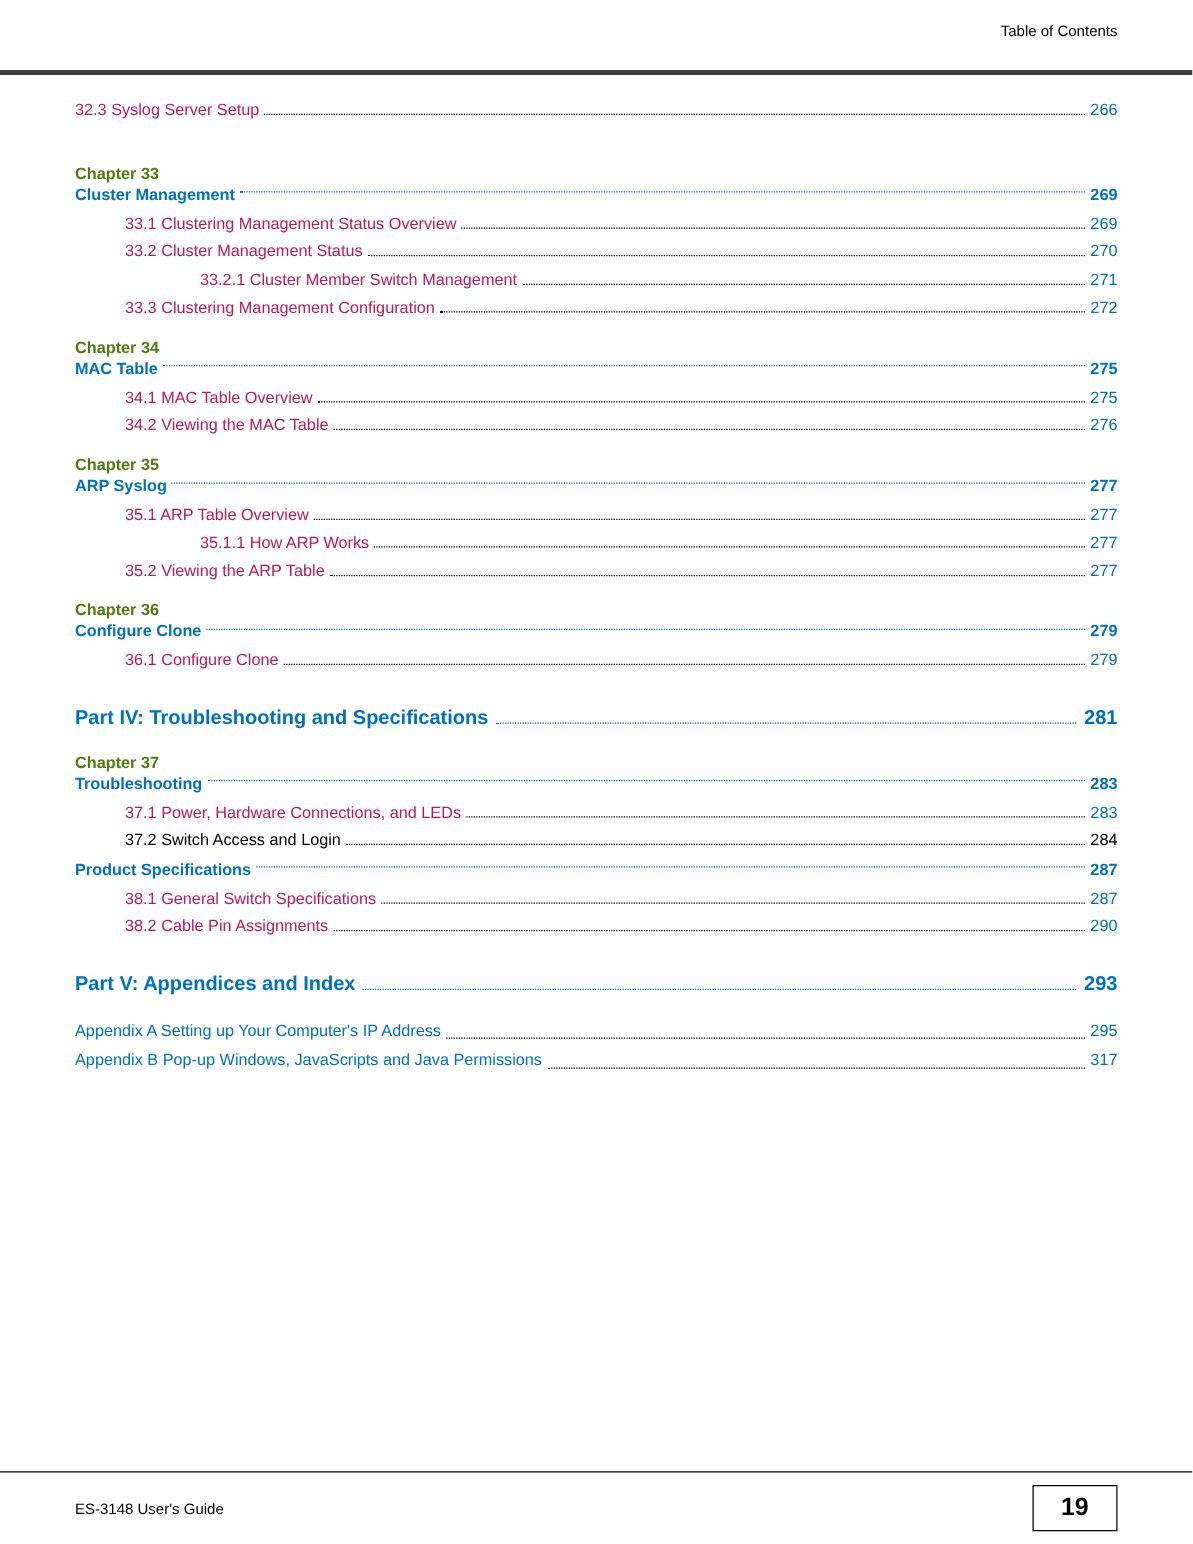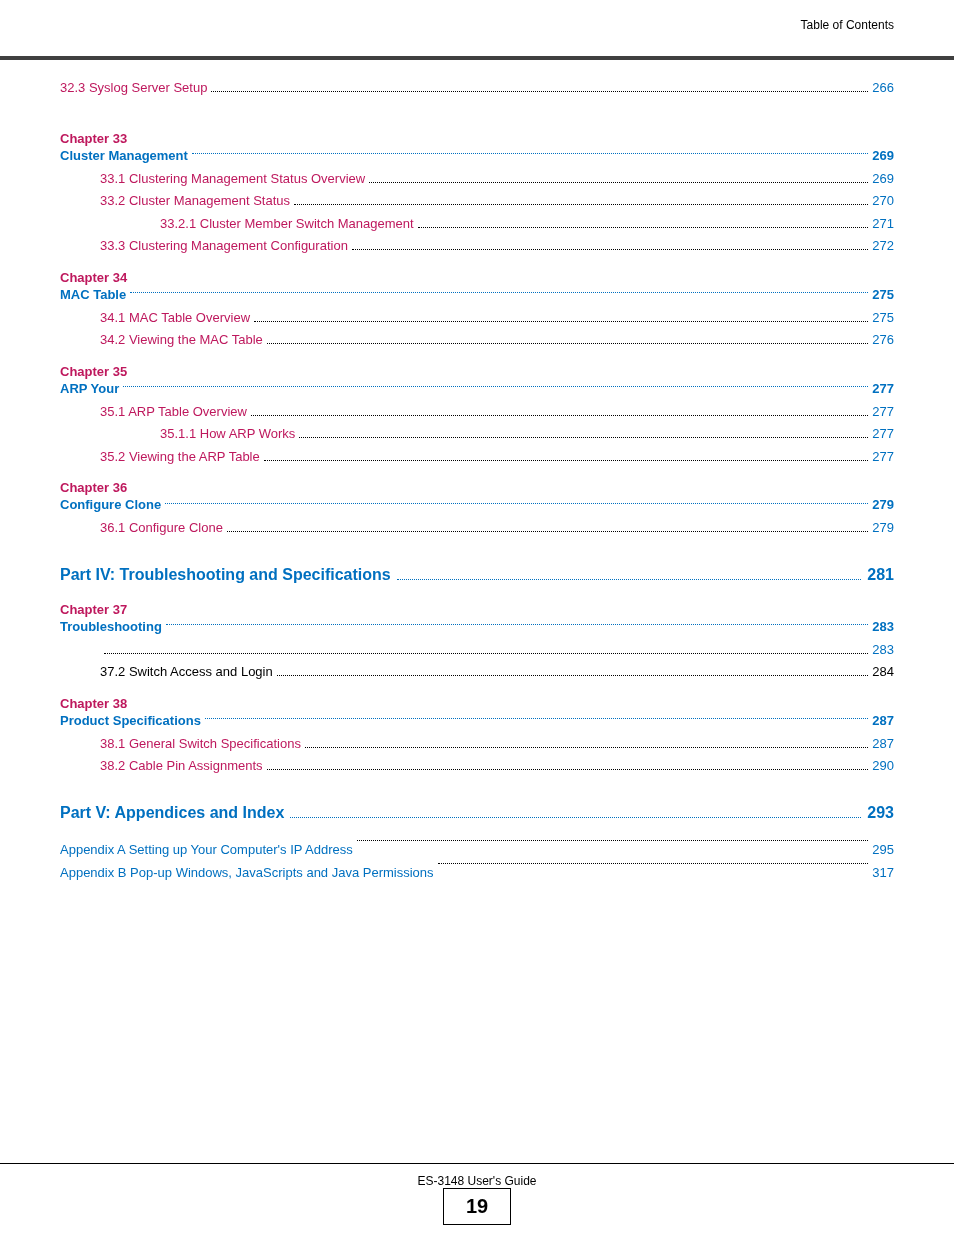--- a/index.html
+++ b/index.html
@@ -64,21 +64,21 @@
       color: #0070C0;
       white-space: nowrap;
       font-size: 13px;
     }
 
     .toc-page-black {
       color: #000;
     }
 
     .chapter-heading {
-      color: #be185d;
+      color: #4d7c0f;
       font-size: 13px;
       font-weight: bold;
       margin-top: 14px;
       margin-bottom: 2px;
     }
 
     .chapter-title-line {
       display: flex;
       justify-content: space-between;
       align-items: center;
@@ -138,21 +138,21 @@
       font-weight: bold;
     }
 
     .appendix-entries {
       margin-top: 6px;
     }
 
     .appendix-entry {
       display: flex;
       justify-content: space-between;
-      align-items: flex-start;
+      align-items: flex-end;
       margin-bottom: 4px;
       line-height: 1.5;
     }
 
     .appendix-text {
       color: #0070C0;
       white-space: nowrap;
     }
 
     .appendix-dots {
@@ -168,21 +168,20 @@
     .page-footer {
       position: absolute;
       bottom: 0;
       left: 0;
       right: 0;
       display: flex;
       justify-content: space-between;
       align-items: center;
       padding: 10px 60px;
       border-top: 1px solid #000;
-      flex-direction: column;
     }
 
     .footer-text {
       font-size: 12px;
       color: #000;
     }
 
     .page-number-box {
       border: 1px solid #000;
       padding: 6px 22px;
@@ -276,21 +275,21 @@
           <span class="toc-dots"></span>
         </div>
         <span class="toc-page">276</span>
       </div>
     </div>
   </div>
 
   <div>
     <div class="chapter-heading">Chapter  35</div>
     <div class="chapter-title-line">
-      <span class="chapter-title-text">ARP Your</span>
+      <span class="chapter-title-text">ARP Syslog</span>
       <span class="chapter-title-dots"></span>
       <span class="chapter-title-page">277</span>
     </div>
     <div class="sub-entries">
       <div class="toc-entry">
         <div class="toc-entry-text">
           <span class="toc-title">35.1 ARP Table Overview</span>
           <span class="toc-dots"></span>
         </div>
         <span class="toc-page">277</span>
@@ -341,36 +340,36 @@
   <div>
     <div class="chapter-heading">Chapter  37</div>
     <div class="chapter-title-line">
       <span class="chapter-title-text">Troubleshooting</span>
       <span class="chapter-title-dots"></span>
       <span class="chapter-title-page">283</span>
     </div>
     <div class="sub-entries">
       <div class="toc-entry">
         <div class="toc-entry-text">
+          <span class="toc-title">37.1 Power, Hardware Connections, and LEDs</span>
           <span class="toc-dots"></span>
         </div>
         <span class="toc-page">283</span>
       </div>
       <div class="toc-entry">
         <div class="toc-entry-text">
           <span class="toc-title-black">37.2 Switch Access and Login</span>
           <span class="toc-dots"></span>
         </div>
         <span class="toc-page-black">284</span>
       </div>
     </div>
   </div>
 
   <div>
-    <div class="chapter-heading">Chapter  38</div>
     <div class="chapter-title-line">
       <span class="chapter-title-text">Product Specifications</span>
       <span class="chapter-title-dots"></span>
       <span class="chapter-title-page">287</span>
     </div>
     <div class="sub-entries">
       <div class="toc-entry">
         <div class="toc-entry-text">
           <span class="toc-title">38.1 General Switch Specifications</span>
           <span class="toc-dots"></span>

